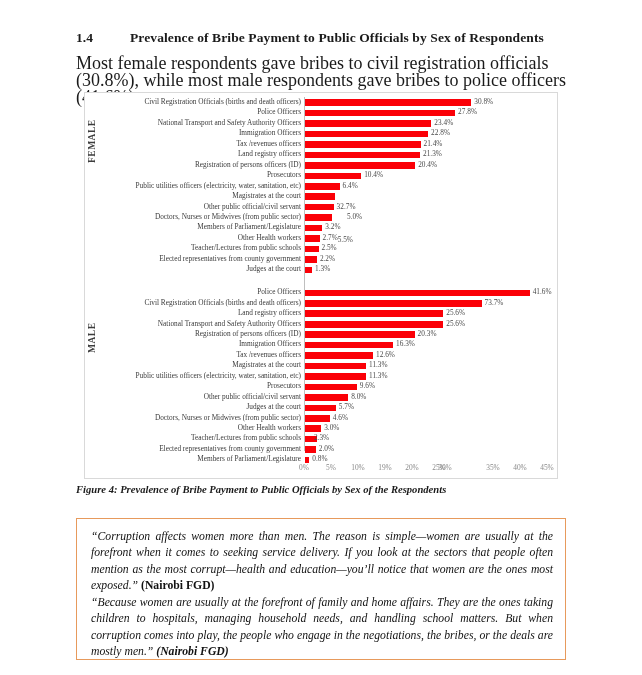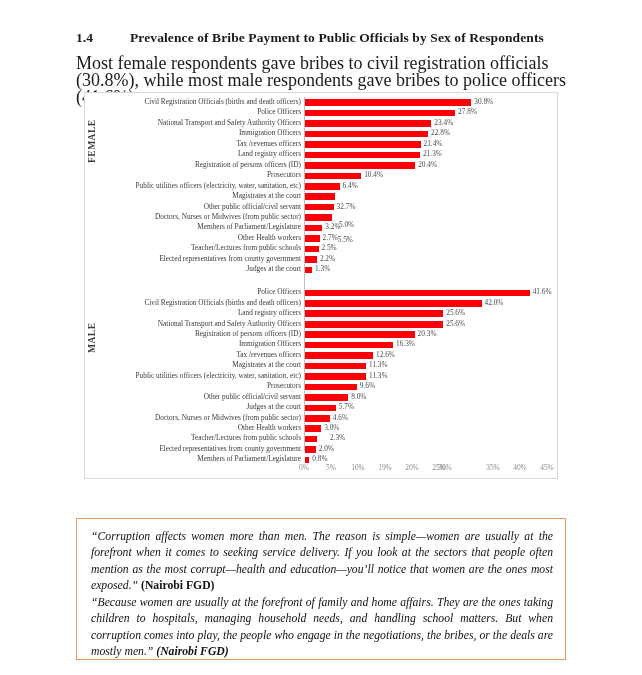--- a/index.html
+++ b/index.html
@@ -154,21 +154,21 @@
           <div class="val" style="left: 252.7px; margin-top: 44px;">5.5%</div>
         </div>
         <div class="row" style="top: 109.5px; width: 474px;">
           <div class="cat" style="right: 258px;">Other public official/civil servant</div>
           <div class="bar" style="left: 220px; width: 28.62px; background: rgb(251, 0, 7);"></div>
           <div class="val" style="left: 251.62px;">32.7%</div>
         </div>
         <div class="row" style="top: 119.95px; width: 474px;">
           <div class="cat" style="right: 258px;">Doctors, Nurses or Midwives (from public sector)</div>
           <div class="bar" style="left: 220px; width: 27px; background: rgb(251, 0, 7);"></div>
-          <div class="val" style="left: 254px; margin-top: 8px;">5.0%</div>
+          <div class="val" style="left: 262px;">5.0%</div>
         </div>
         <div class="row" style="top: 130.4px; width: 474px;">
           <div class="cat" style="right: 258px;">Members of Parliament/Legislature</div>
           <div class="bar" style="left: 220px; width: 17.28px; background: rgb(251, 0, 7);"></div>
           <div class="val" style="left: 240.28px;">3.2%</div>
         </div>
         <div class="row" style="top: 140.85px; width: 474px;">
           <div class="cat" style="right: 258px;">Other Health workers</div>
           <div class="bar" style="left: 220px; width: 14.58px; background: rgb(251, 0, 7);"></div>
           <div class="val" style="left: 237.58px;">2.7%</div>
@@ -190,21 +190,21 @@
         </div>
         <div class="grp-label" style="top: 69.825px;">FEMALE</div>
         <div class="row" style="top: 195.19px; width: 474px;">
           <div class="cat" style="right: 258px;">Police Officers</div>
           <div class="bar" style="left: 220px; width: 224.64px; background: rgb(251, 0, 7);"></div>
           <div class="val" style="left: 447.64px;">41.6%</div>
         </div>
         <div class="row" style="top: 205.64px; width: 474px;">
           <div class="cat" style="right: 258px;">Civil Registration Officials (births and death officers)</div>
           <div class="bar" style="left: 220px; width: 176.58px; background: rgb(251, 0, 7);"></div>
-          <div class="val" style="left: 399.58px;">42.0%</div>
+          <div class="val" style="left: 399.58px;">73.7%</div>
         </div>
         <div class="row" style="top: 216.09px; width: 474px;">
           <div class="cat" style="right: 258px;">Land registry officers</div>
           <div class="bar" style="left: 220px; width: 138.24px; background: rgb(251, 0, 7);"></div>
           <div class="val" style="left: 361.24px;">25.6%</div>
         </div>
         <div class="row" style="top: 226.54px; width: 474px;">
           <div class="cat" style="right: 258px;">National Transport and Safety Authority Officers</div>
           <div class="bar" style="left: 220px; width: 138.24px; background: rgb(251, 0, 7);"></div>
           <div class="val" style="left: 361.24px;">25.6%</div>
@@ -255,21 +255,21 @@
           <div class="val" style="left: 247.84px;">4.6%</div>
         </div>
         <div class="row" style="top: 331.04px; width: 474px;">
           <div class="cat" style="right: 258px;">Other Health workers</div>
           <div class="bar" style="left: 220px; width: 16.2px; background: rgb(251, 0, 7);"></div>
           <div class="val" style="left: 239.2px;">3.0%</div>
         </div>
         <div class="row" style="top: 341.49px; width: 474px;">
           <div class="cat" style="right: 258px;">Teacher/Lectures from public schools</div>
           <div class="bar" style="left: 220px; width: 12.42px; background: rgb(251, 0, 7);"></div>
-          <div class="val" style="left: 245px;">2.3%</div>
+          <div class="val" style="left: 229px;">2.3%</div>
         </div>
         <div class="row" style="top: 351.94px; width: 474px;">
           <div class="cat" style="right: 258px;">Elected representatives from county government</div>
           <div class="bar" style="left: 220px; width: 10.8px; background: rgb(251, 0, 7);"></div>
           <div class="val" style="left: 233.8px;">2.0%</div>
         </div>
         <div class="row" style="top: 362.39px; width: 474px;">
           <div class="cat" style="right: 258px;">Members of Parliament/Legislature</div>
           <div class="bar" style="left: 220px; width: 4.32px; background: rgb(251, 0, 7);"></div>
           <div class="val" style="left: 227.32px;">0.8%</div>
@@ -281,19 +281,20 @@
         <div class="xtick" style="left: 300px;">19%</div>
         <div class="xtick" style="left: 327px;">20%</div>
         <div class="xtick" style="left: 354px;">25%</div>
         <div class="xtick" style="left: 360px;">30%</div>
         <div class="xtick" style="left: 408px;">35%</div>
         <div class="xtick" style="left: 435px;">40%</div>
         <div class="xtick" style="left: 462px;">45%</div>
       </div>
   </div>
 
+  <div class="fig-cap">Figure 4: Prevalence of Bribe Payment to Public Officials by Sex of the Respondents</div>
 
   <div class="quote-box">
     <div class="q q1"><span>“Corruption affects women more than men. The reason is simple—women are usually at the forefront when it comes to seeking service delivery. If you look at the sectors that people often mention as the most corrupt—health and education—you’ll notice that women are the ones most exposed.”</span> <span class="src">(Nairobi FGD)</span></div>
     <div class="q q2"><span>“Because women are usually at the forefront of family and home affairs. They are the ones taking children to hospitals, managing household needs, and handling school matters. But when corruption comes into play, the people who engage in the negotiations, the bribes, or the deals are mostly men.”</span> <span class="src-it">(Nairobi FGD)</span></div>
   </div>
 
 </div>
 
 </body></html>

